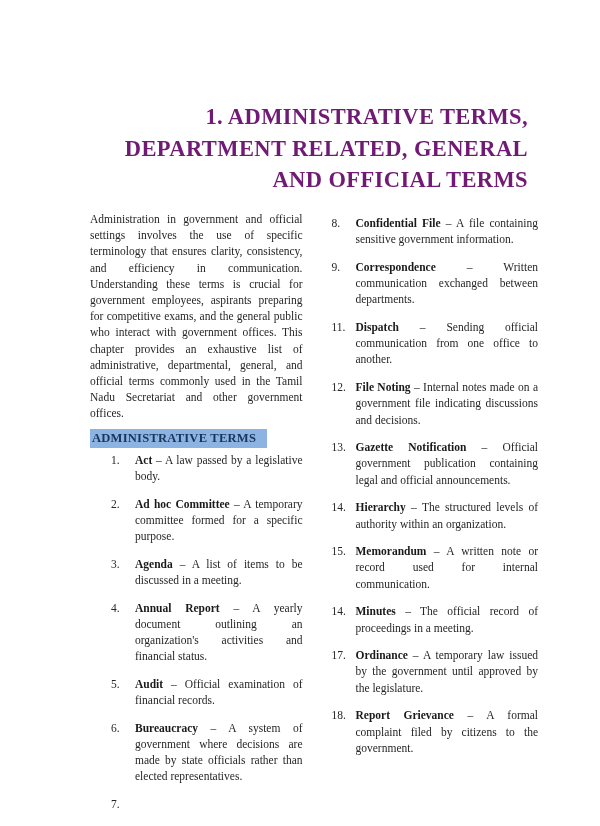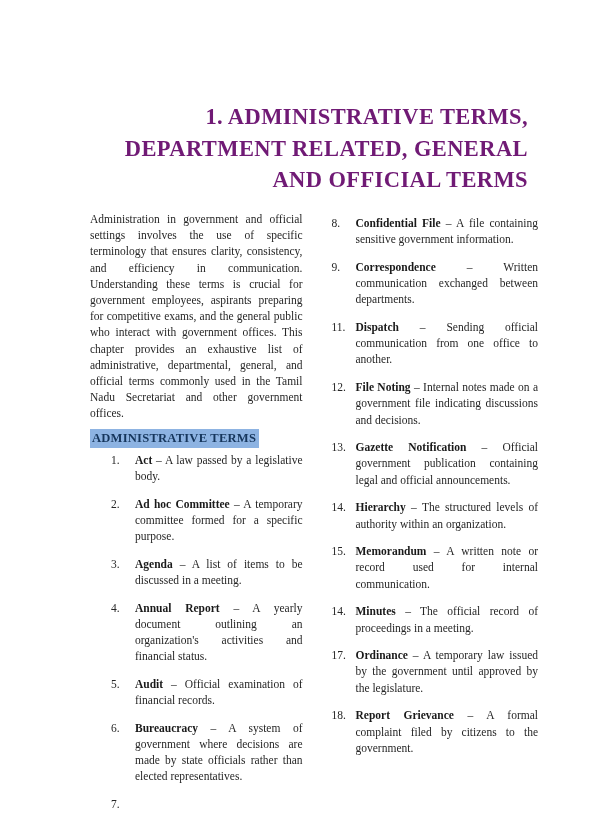--- a/index.html
+++ b/index.html
@@ -46,21 +46,21 @@
   }
   .section-header {
     margin-top: 7px;
     display: inline-block;
     background: #8db3e2;
     color: #16365c;
     font-weight: bold;
     font-size: 12.6px;
     line-height: 17px;
     letter-spacing: 0.2px;
-    padding: 1px 3px 1px 2px;
+    padding: 1px 11px 1px 2px;
   }
   .terms-list { margin-top: 4px; }
   .term-item {
     display: flex;
     margin-bottom: 11.5px;
     font-size: 11.5px;
     line-height: 16.2px;
     color: #262626;
   }
   .col-left .term-item { padding-left: 21px; }

